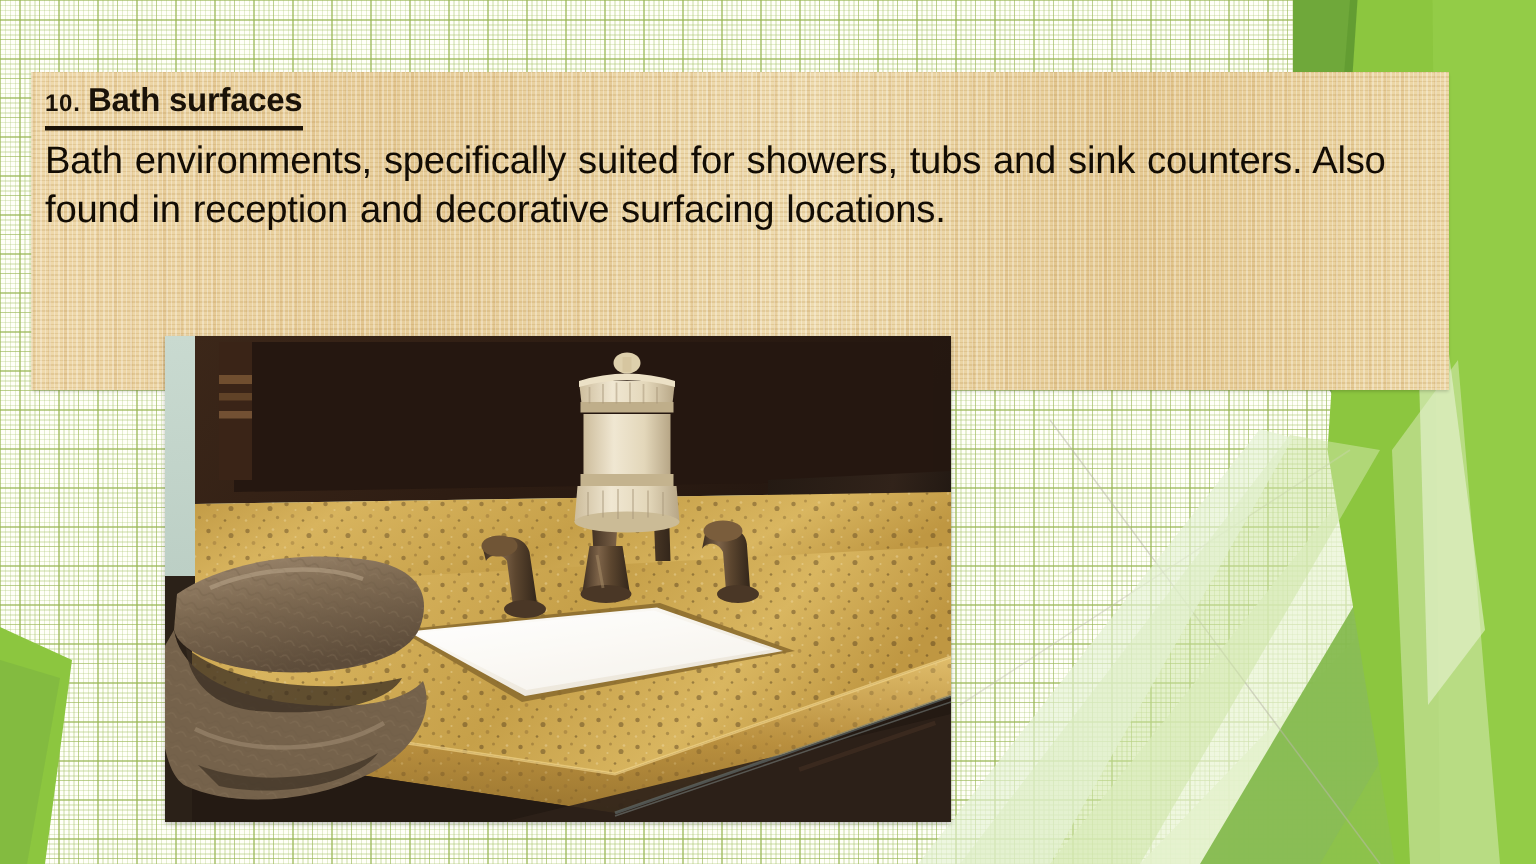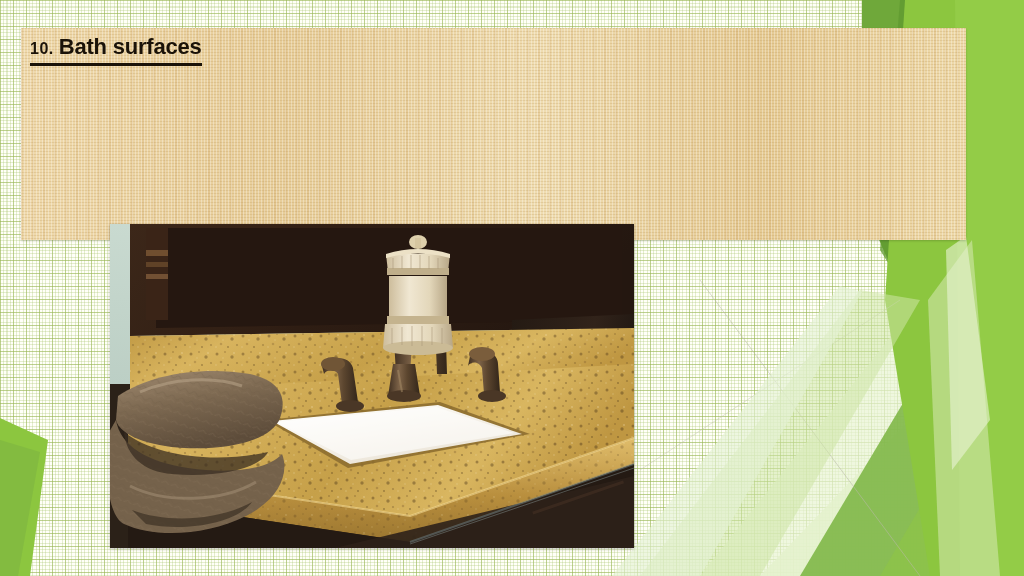--- a/index.html
+++ b/index.html
@@ -32,21 +32,21 @@
         rgba(168,196,110,0.30) 0px, rgba(168,196,110,0.30) 1px,
         rgba(0,0,0,0) 1px, rgba(0,0,0,0) 3.25px);
   }
 
   
   .deco{position:absolute;inset:0;}
   .deco svg{display:block;width:1024px;height:576px;}
 
   
   #caption{
-    position:absolute;left:21px;top:28px;width:945px;height:212px;
+    position:absolute;left:21px;top:48px;width:945px;height:212px;
     overflow:hidden;
     background-color:#ebd3a0;
     background-image:
       repeating-linear-gradient(to right,
         rgba(255,255,255,0.30) 0px, rgba(255,255,255,0.30) 1px,
         rgba(0,0,0,0) 1px, rgba(0,0,0,0) 3px),
       repeating-linear-gradient(to bottom,
         rgba(182,142,76,0.22) 0px, rgba(182,142,76,0.22) 1px,
         rgba(0,0,0,0) 1px, rgba(0,0,0,0) 3px),
       repeating-linear-gradient(to right,
@@ -120,20 +120,21 @@
       <line x1="640" y1="470" x2="900" y2="300" stroke="#c3c3b2" stroke-width="1" opacity="0.45"></line>
 
       <polygon points="640,576 860,290 920,300 760,576" fill="#cde6a6" opacity="0.55"></polygon>
       <polygon points="612,576 840,286 862,292 700,576" fill="#e4f1d2" opacity="0.65"></polygon>
     </svg>
   </div>
 
   <div id="caption">
     <div class="cap-inner">
       <div class="cap-head"><span class="u"><span class="num">10. </span><span class="ttl">Bath surfaces</span></span></div>
+      <p class="cap-body">Bath environments, specifically suited for showers, tubs and sink counters.  Also found in reception and decorative surfacing locations.</p>
     </div>
   </div>
 
   <div id="photo">
     <svg viewBox="0 0 524 324" preserveAspectRatio="none" aria-hidden="true">
       <defs>
         <linearGradient id="wallG" x1="0" y1="0" x2="0" y2="1">
           <stop offset="0%" stop-color="#c9dad0"></stop>
           <stop offset="100%" stop-color="#bccfc5"></stop>
         </linearGradient>

